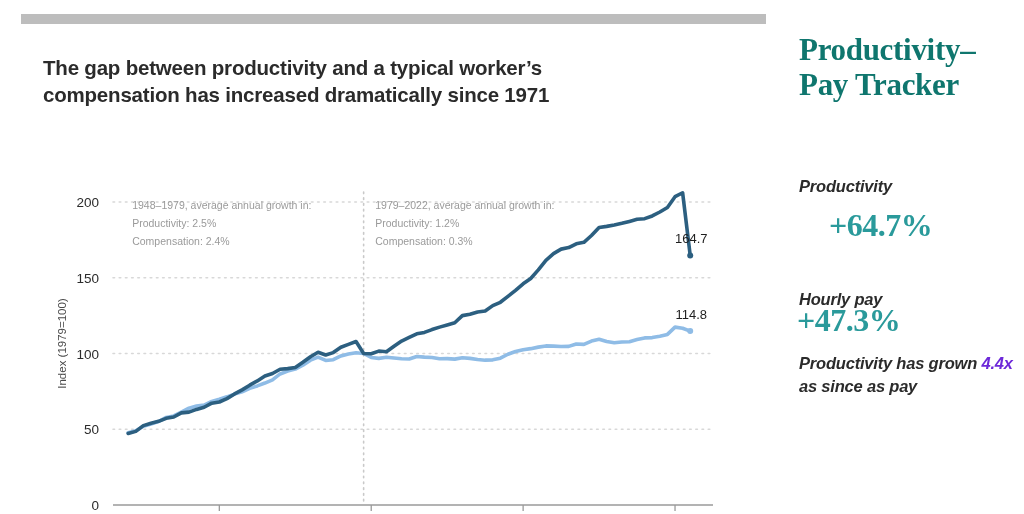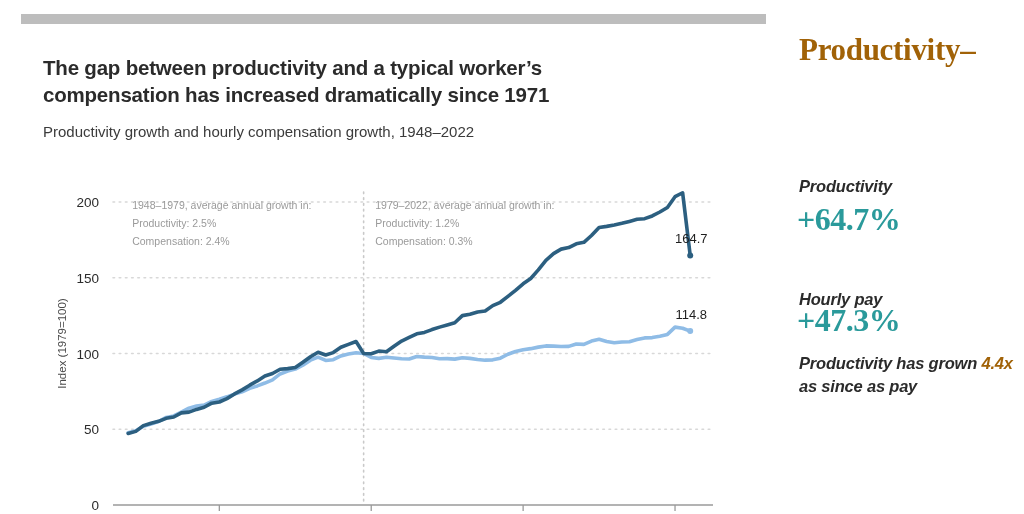--- a/index.html
+++ b/index.html
@@ -94,21 +94,21 @@
     width: 229px; height: 514px;
   }
   .tracker-title {
     position: absolute;
     left: 4px; top: 32px;
     width: 225px;
     font-family: "Liberation Serif", serif;
     font-weight: bold;
     font-size: 31px;
     line-height: 1.13;
-    color: #a16207;
+    color: #0f766e;
     letter-spacing: -0.3px;
   }
   .change-label {
     position: absolute;
     left: 4px; top: 128px;
     font-size: 16.5px;
     font-weight: bold;
     color: #2b2b2b;
     letter-spacing: -0.2px;
   }
@@ -125,45 +125,44 @@
   .metric-label.pay  { top: 272px; margin-top: 18px; }
   .metric-value {
     position: absolute;
     left: 2px;
     font-family: "Liberation Serif", serif;
     font-weight: bold;
     font-size: 32px;
     color: #2a9a9b;
     letter-spacing: -0.5px;
   }
-  .metric-value.prod { top: 201px; }
+  .metric-value.prod { top: 207px; margin-left: 32px; }
   .metric-value.pay  { top: 302px; }
   .kicker {
     position: absolute;
     left: 4px; top: 352px;
     width: 222px;
     font-size: 16.5px;
     font-weight: bold;
     font-style: italic;
     line-height: 1.42;
     color: #2b2b2b;
     letter-spacing: -0.2px;
   }
-  .kicker .hl { color: #a16207; }
+  .kicker .hl { color: #6d28d9; }
 </style>
 </head>
 <body>
 
 <div id="page">
 
   <div class="top-rule"></div>
 
   <div class="left-panel">
     <div class="chart-title">The gap between productivity and a typical worker’s compensation has increased dramatically since 1971</div>
-    <div class="chart-subtitle">Productivity growth and hourly compensation growth, 1948–2022</div>
 
     <div class="plot">
       <svg id="chart-svg" width="784" height="490" viewBox="0 0 784 490">
           <line x1="113" x2="713" y1="405.25" y2="405.25" stroke="#d8d8d8" stroke-width="1.6" stroke-dasharray="1.6 4.6" stroke-linecap="round"></line>
           <line x1="113" x2="713" y1="329.5" y2="329.5" stroke="#d8d8d8" stroke-width="1.6" stroke-dasharray="1.6 4.6" stroke-linecap="round"></line>
           <line x1="113" x2="713" y1="253.75" y2="253.75" stroke="#d8d8d8" stroke-width="1.6" stroke-dasharray="1.6 4.6" stroke-linecap="round"></line>
           <line x1="113" x2="713" y1="178" y2="178" stroke="#d8d8d8" stroke-width="1.6" stroke-dasharray="1.6 4.6" stroke-linecap="round"></line>
           <line x1="113" x2="713" y1="481" y2="481" stroke="#9a9a9a" stroke-width="1.3"></line>
           <line x1="219.32911392405063" x2="219.32911392405063" y1="481" y2="487" stroke="#9a9a9a" stroke-width="1.3"></line>
           <line x1="371.2278481012658" x2="371.2278481012658" y1="481" y2="487" stroke="#9a9a9a" stroke-width="1.3"></line>
@@ -192,20 +191,21 @@
           <circle cx="690.2151898734178" cy="231.47950000000003" r="3" fill="#2c5f80"></circle>
           <text class="endlabel" x="691.2151898734178" y="219.47950000000003">164.7</text>
           <text class="endlabel" x="691.2151898734178" y="295.078">114.8</text>
         </svg>
     </div>
   </div>
 
   <div class="right-panel">
     <div class="tracker-title">
       <span>Productivity–</span><br>
+      <span>Pay Tracker</span>
     </div>
 
 
     <div class="metric-label prod">Productivity</div>
     <div class="metric-value prod">+64.7%</div>
 
     <div class="metric-label pay">Hourly pay</div>
     <div class="metric-value pay">+47.3%</div>
 
     <div class="kicker"><span>Productivity has grown </span><span class="hl">4.4x</span><span> as since as pay</span></div>

